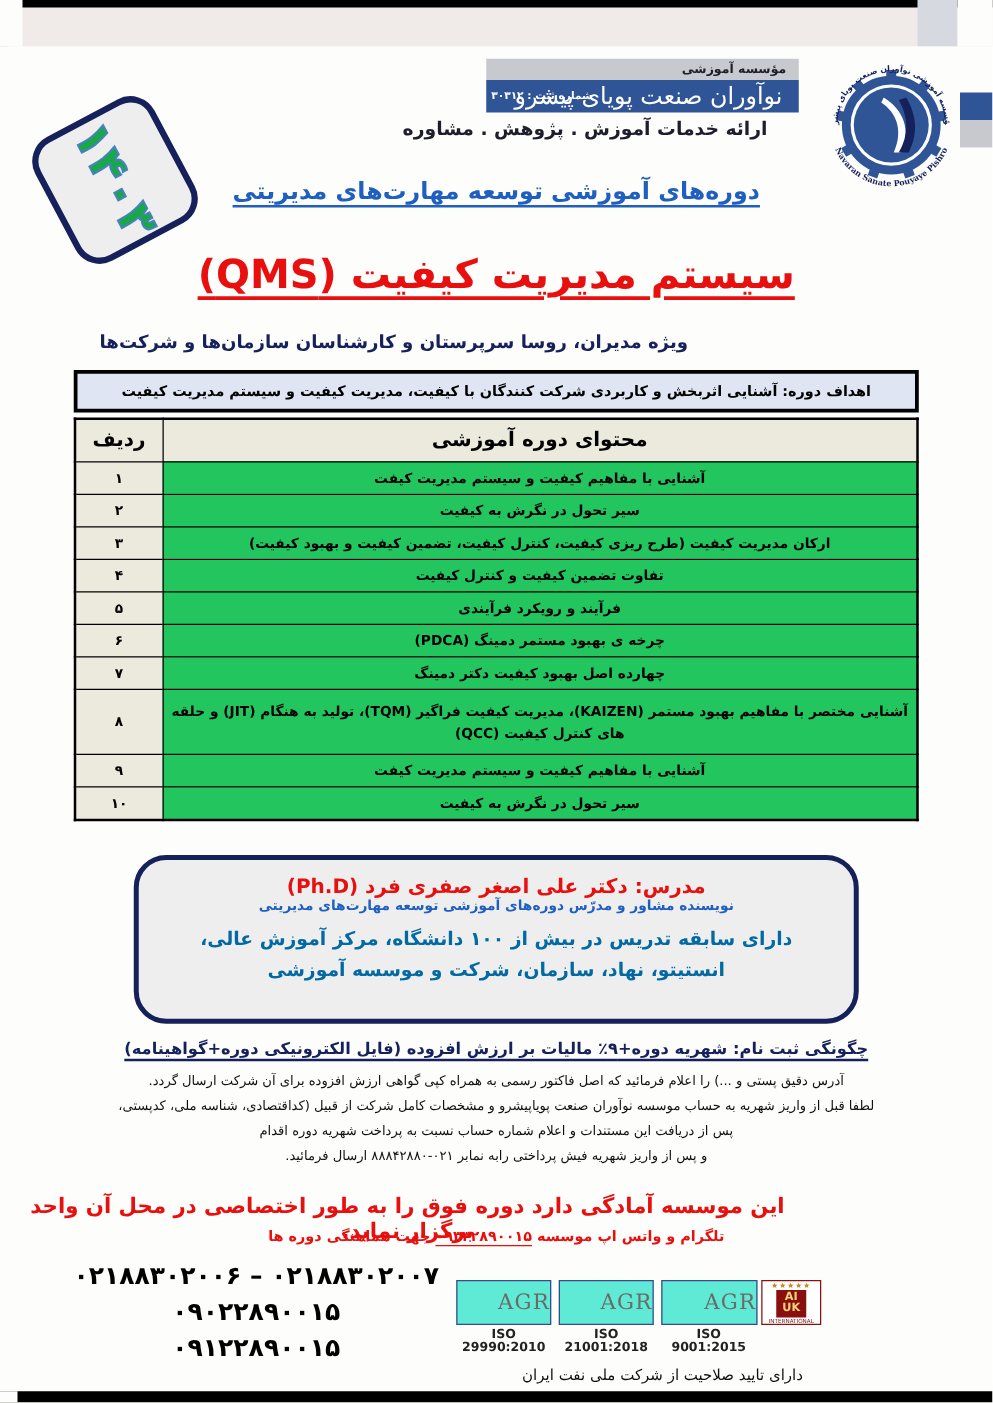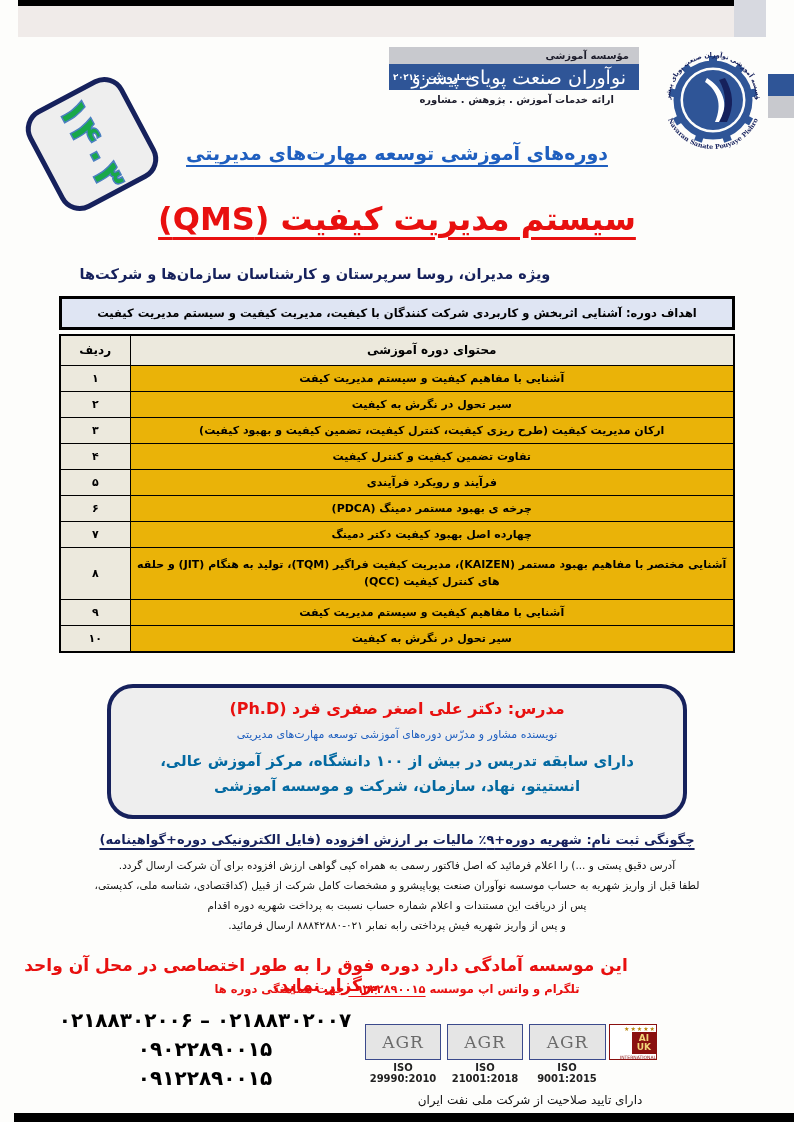--- a/index.html
+++ b/index.html
@@ -65,21 +65,21 @@
     line-height: 26px;
     font-family: "DejaVu Serif", "Liberation Serif", serif;
   }
   .hdr-regno {
     position: absolute; right: 320px; top: 31px;
     font-size: 8.5px; font-weight: bold; color: #ffffff;
     line-height: 18px;
   }
   .hdr-services {
     position: absolute; right: 180px; top: 57px;
-    font-size: 10px; font-weight: bold; color: #1d1d2b;
+    font-size: 15px; font-weight: bold; color: #1d1d2b;
     letter-spacing: .3px;
   }
 
   
   .seal {
     position: absolute; right: 22px; top: 4px;
     width: 118px; height: 118px;
   }
   .seal svg { display: block; }
 
@@ -168,44 +168,44 @@
     text-align: center;
     vertical-align: middle;
     font-size: 11px;
     font-weight: bold;
     color: #000;
     padding: 4px 6px;
     line-height: 1.55;
   }
   .course-table th {
     background: #ece9dd;
-    font-size: 12px;
+    font-size: 16px;
     height: 30px;
   }
   .col-num  { width: 70px; background: #ece9dd; font-size: 12.5px; }
-  .col-body { background: #eab308; }
+  .col-body { background: #22c55e; }
   .course-table tbody tr { height: 26px; }
 
   
   .instructor {
     position: absolute; left: 107px; top: 684px;
     width: 580px; height: 135px;
     border: 4px solid #16215c;
     border-radius: 26px;
     background: #eeeeee;
     padding: 8px 20px 0;
     text-align: center;
   }
   .instr-name {
     font-size: 16px; font-weight: bold; color: #e8100f;
     margin-top: 3px; direction: rtl;
   }
   .instr-sub {
-    font-size: 11px; font-weight: normal; color: #1f5fbf;
-    margin-top: 10px;
+    font-size: 11px; font-weight: bold; color: #1f5fbf;
+    margin-top: 0;
   }
   .instr-line {
     font-size: 15px; font-weight: bold; color: #0369a1;
     margin-top: 9px; line-height: 1.5;
   }
 
   
   .reg-title {
     position: absolute; left: 0; top: 832px; width: 794px;
     text-align: center;
@@ -252,37 +252,37 @@
     position: absolute; left: 365px; top: 1024px;
     width: 330px;
   }
   .cert-row { display: flex; gap: 6px; justify-content: flex-start; direction: ltr; }
   .cert {
     width: 76px;
   }
   .cert-box {
     border: 1.5px solid #3b4a8c;
     height: 36px;
-    display: flex; align-items: center; justify-content: center;
-    background: #e5e5e5;
+    display: flex; align-items: center; justify-content: flex-end;
+    background: #5eead4;
   }
   .cert-logo {
     font-family: "DejaVu Serif", "Liberation Serif", serif;
     font-size: 17px; letter-spacing: 1px; color: #6a6a6a;
     position: relative;
   }
   .cert-caption {
     text-align: center; font-size: 10px; font-weight: bold;
     color: #222; margin-top: 2px; direction: ltr;
     font-family: "DejaVu Sans", sans-serif;
   }
   .aiuk {
     width: 48px; border: 1.5px solid #8a1010; background: #fff;
     height: 36px; display: flex; flex-direction: column;
-    align-items: flex-end; justify-content: center;
+    align-items: center; justify-content: center;
   }
   .aiuk-top { font-size: 6px; color: #b8860b; letter-spacing: 1px; }
   .aiuk-mid {
     background: #8a1010; color: #f2d479; font-size: 9px; font-weight: bold;
     line-height: 1; padding: 2px 5px; text-align: center;
   }
   .aiuk-bot { font-size: 4.5px; color: #8a1010; margin-top: 1px; }
   .cert-footnote {
     text-align: center; font-size: 12px; color: #111;
     margin-top: 9px; direction: rtl;

